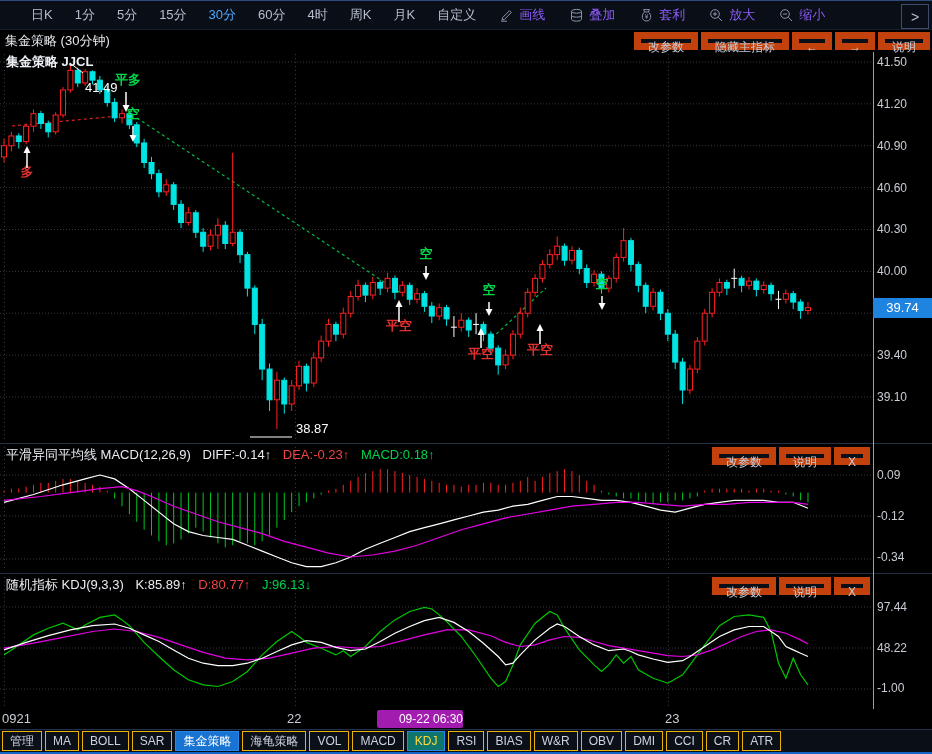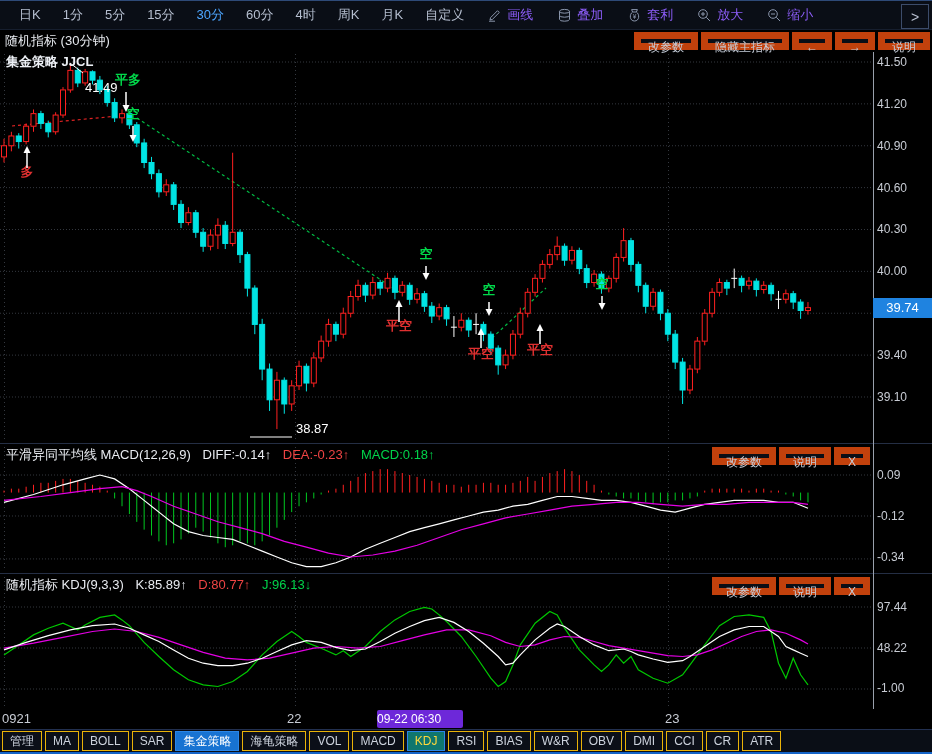--- a/index.html
+++ b/index.html
@@ -2,21 +2,21 @@
 <html><head>
 <meta charset="utf-8">
 <style>
   html,body{margin:0;padding:0;background:#000;}
   .app{position:relative;width:932px;height:754px;background:#000;overflow:hidden;
        font-family:"Liberation Sans","DejaVu Sans",sans-serif;}
   #chart-svg{position:absolute;left:0;top:0;}
   
   .row-top{position:absolute;left:0;top:0;width:932px;height:30px;background:#0a0e16;
            border-top:1px solid #2e4a78;border-bottom:1px solid #161e2e;box-sizing:border-box;
-           display:flex;align-items:center;padding-left:8px;}
+           display:flex;align-items:center;padding-left:20px;}
   .p-item{color:#b6bfd0;font-size:13px;padding:0 11px;white-space:nowrap;cursor:default;}
   .p-item.active{color:#4da6ff;}
   .tool-item{display:flex;align-items:center;gap:5px;color:#8b5cf6;font-size:13px;padding:0 12px;white-space:nowrap;}
   .tool-item .ic{display:flex;align-items:center;}
   .more-btn{position:absolute;right:3px;top:3px;width:26px;height:23px;border:1px solid #3c4c6a;
             color:#b8c0d0;display:flex;align-items:center;justify-content:center;font-size:14px;}
   
   .row-title{position:absolute;left:0;top:30px;width:932px;height:22px;display:flex;align-items:center;box-sizing:border-box;}
   .symbol{color:#e6e9ee;font-size:13px;padding-left:5px;}
   .tb-buttons{margin-left:auto;display:flex;gap:3px;padding-right:2px;}
@@ -27,22 +27,22 @@
   .pane-hdr{position:absolute;left:6px;font-size:13px;white-space:nowrap;}
   .pane-hdr .w{color:#e8ebf0;} .pane-hdr .m{color:#ef4444;margin-left:8px;} .pane-hdr .g{color:#00d24a;margin-left:8px;}
   .pane-hdr .w2{color:#e8ebf0;margin-left:8px;}
   .pane-btns{position:absolute;right:62px;display:flex;gap:3px;}
   .axis-label{position:absolute;left:877px;color:#c8ccd4;font-size:12px;height:18px;line-height:18px;}
   .price-badge{position:absolute;left:873px;top:298px;width:59px;height:20px;background:#1f83e0;
                color:#fff;font-size:13px;text-align:center;line-height:20px;}
   
   .row-time{position:absolute;left:0;top:709px;width:932px;height:20px;background:#000;}
   .t-label{position:absolute;top:1px;color:#c8ccd4;font-size:13px;height:18px;line-height:18px;}
-  .time-badge{position:absolute;left:377px;top:1px;width:86px;height:18px;background:#6d28d9;border-radius:2px;
-              color:#fff;font-size:12px;text-align:left;line-height:18px;}
+  .time-badge{position:absolute;left:377px;top:1px;width:86px;height:18px;background:#a21caf;border-radius:2px;
+              color:#fff;font-size:12px;text-align:right;line-height:18px;}
   
   .row-bottom{position:absolute;left:0;top:729px;width:932px;height:25px;background:#0a0e16;
               border-top:1px solid #223050;border-bottom:2px solid #1464c8;box-sizing:border-box;
               display:flex;align-items:center;gap:3px;padding-left:2px;}
   .b-btn{border:1px solid #eab308;color:#ccd2dc;font-size:12px;height:20px;line-height:18px;
          padding:0 7px;box-sizing:border-box;white-space:nowrap;background:#0b0f18;}
   .b-btn.active-blue{background:#1873d2;border-color:#2a86e8;color:#fff;}
   .b-btn.active-kdj{background:#0f766e;border-color:#2a86e8;color:#ffd83c;}
 </style>
 </head>
@@ -619,21 +619,21 @@
           </span>
           <span>缩小</span>
         </div>
       </div>
     <div class="more-btn">
       <span>&gt;</span>
     </div>
   </div>
 
   <div class="row-title">
-    <span class="symbol">随机指标 (30分钟)</span>
+    <span class="symbol">集金策略 (30分钟)</span>
     <div class="tb-buttons" id="titleButtons">
         <div class="tb-btn">改参数</div>
         <div class="tb-btn">隐藏主指标</div>
         <div class="tb-btn">←</div>
         <div class="tb-btn">→</div>
         <div class="tb-btn">说明</div>
       </div>
   </div>
 
   <div class="strategy-label">集金策略 JJCL</div>

